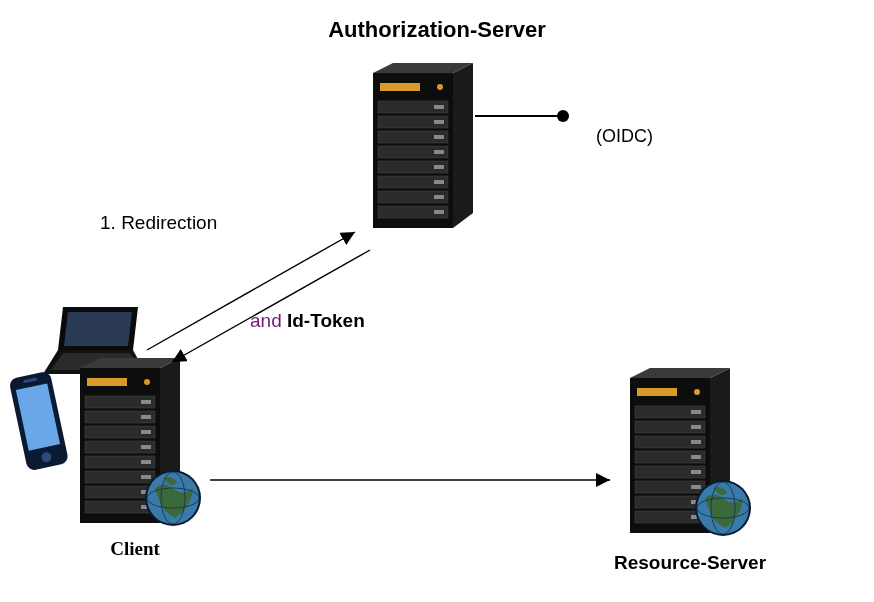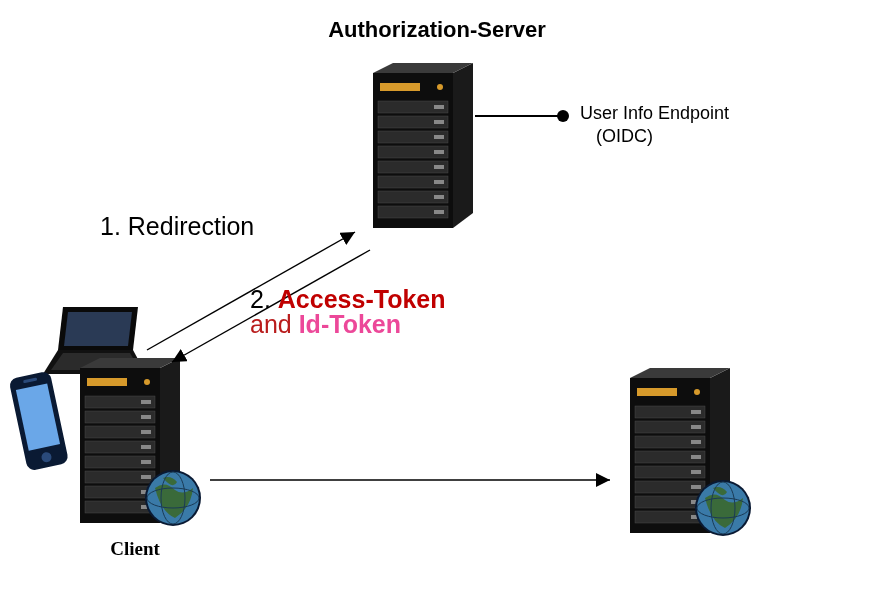--- a/index.html
+++ b/index.html
@@ -18,25 +18,25 @@
   }
   .label {
     position: absolute;
     color: #000;
     font-size: 19px;
     font-weight: 700;
   }
   .text {
     position: absolute;
     color: #000;
-    font-size: 25px;
+    font-size: 19px;
   }
   .red { color: #c00000; font-weight: 700; }
-  .blue { color: #ec4899; font-weight: 700; }
-  .muted { color: #b91c1c; }
+  .blue { color: #000000; font-weight: 700; }
+  .muted { color: #701a75; }
   svg.arrows {
     position: absolute;
     left: 0; top: 0;
     width: 874px;
     height: 602px;
     pointer-events: none;
   }
   .node { position: absolute; }
 </style>
 </head>
@@ -78,21 +78,20 @@
         <rect x="66" y="132" width="10" height="4"></rect>
         <rect x="66" y="147" width="10" height="4"></rect>
       </g>
     </svg>
   </div>
 
   <svg class="arrows">
     <line x1="475" y1="116" x2="560" y2="116" stroke="#000" stroke-width="2"></line>
     <circle cx="563" cy="116" r="6" fill="#000"></circle>
   </svg>
-  <div class="text" style="left:580px; top:103px; font-size:18px;">User Info Endpoint</div>
   <div class="text" style="left:580px; top:126px; font-size:18px;margin-left:16px;">(OIDC)</div>
 
   <div class="node" style="left:20px; top:330px;">
 
     <svg width="110" height="80" viewBox="0 0 110 80" style="position:absolute; left:18px; top:-28px;">
       <polygon points="25,5 100,5 95,48 20,48" fill="#0a0a0a"></polygon>
       <polygon points="30,10 94,10 90,44 26,44" fill="#2a3a55"></polygon>
       <polygon points="20,48 95,48 108,72 5,72" fill="#111"></polygon>
       <polygon points="25,51 92,51 102,68 13,68" fill="#2b2b2b"></polygon>
     </svg>
@@ -171,43 +170,40 @@
         <rect x="66" y="147" width="10" height="4"></rect>
       </g>
       <circle cx="98" cy="140" r="28" fill="#0a1a33"></circle>
       <circle cx="98" cy="140" r="26" fill="#3a7aa8"></circle>
       <path d="M80,130 q10,-8 20,2 q8,6 18,-2 q-2,20 -18,30 q-14,-6 -20,-30" fill="#3a6a3a"></path>
       <path d="M88,120 q8,-3 14,4 q-4,8 -14,-4" fill="#3a6a3a"></path>
       <ellipse cx="98" cy="140" rx="26" ry="10" fill="none" stroke="#1a3a55" stroke-width="1"></ellipse>
       <ellipse cx="98" cy="140" rx="12" ry="26" fill="none" stroke="#1a3a55" stroke-width="1"></ellipse>
     </svg>
   </div>
+  <div class="label" style="left:575px; top:552px; width:230px; text-align:center;">Resource-Server</div>
 
   <svg class="arrows">
     <defs>
       <marker id="ah" markerWidth="12" markerHeight="12" refX="10" refY="5" orient="auto">
         <path d="M0,0 L10,5 L0,10 z" fill="#000"></path>
       </marker>
     </defs>
 
     <line x1="147" y1="350" x2="355" y2="232" stroke="#000" stroke-width="1.4" marker-end="url(#ah)"></line>
 
     <line x1="370" y1="250" x2="172" y2="362" stroke="#000" stroke-width="1.4" marker-end="url(#ah)"></line>
 
     <line x1="210" y1="480" x2="610" y2="480" stroke="#000" stroke-width="1.4" marker-end="url(#ah)"></line>
   </svg>
 
   <div class="text" style="left:100px; top:212px;">
     <span>1.</span>
     <span>Redirection</span>
   </div>
 
-  <div class="text" style="left:250px; top:285px;">
-    <span>2.</span>
-    <span class="red">Access-Token</span>
-  </div>
   <div class="text" style="left:250px; top:310px;">
     <span class="muted">and</span>
     <span class="blue">Id-Token</span>
   </div>
 
 
 </div>
 
 </body></html>

